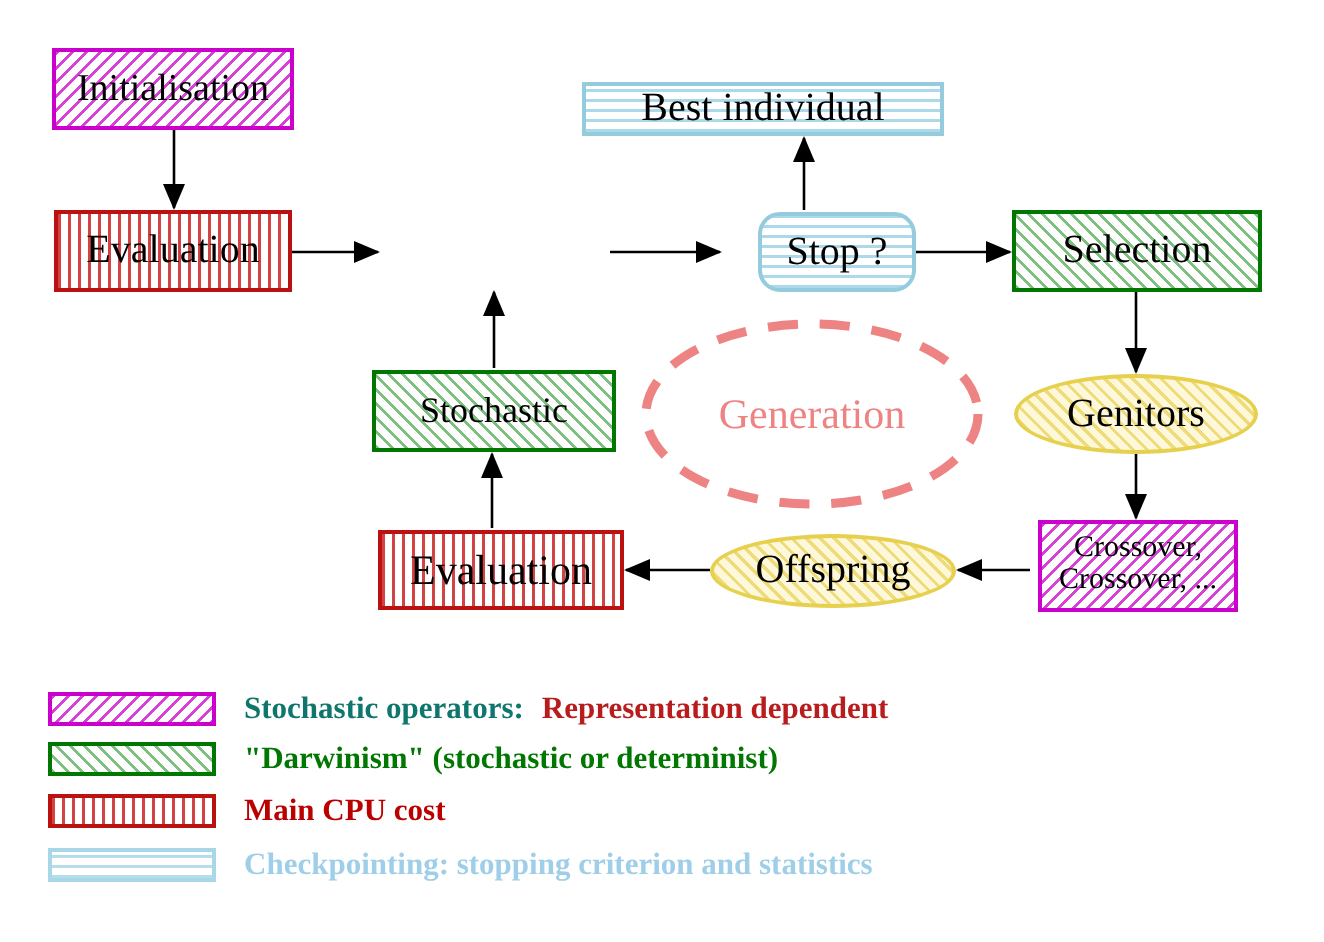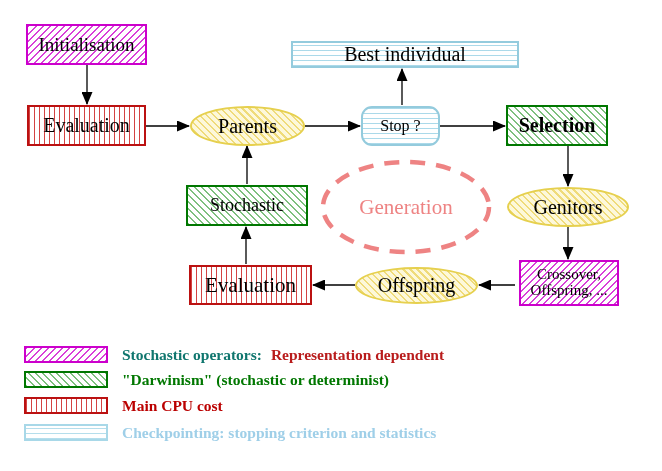--- a/index.html
+++ b/index.html
@@ -82,33 +82,32 @@
     <line x1="515" y1="285" x2="479" y2="285" stroke="#000" stroke-width="1.3" marker-end="url(#ah)"></line>
     <line x1="355" y1="285" x2="313" y2="285" stroke="#000" stroke-width="1.3" marker-end="url(#ah)"></line>
     <line x1="246" y1="264" x2="246" y2="227" stroke="#000" stroke-width="1.3" marker-end="url(#ah)"></line>
     <line x1="247" y1="184" x2="247" y2="146" stroke="#000" stroke-width="1.3" marker-end="url(#ah)"></line>
   </svg>
 
   <div class="node hatch-magenta" style="left:26px;top:24px;width:121px;height:41px;">Initialisation</div>
 
   <div class="node stripe-red" style="left:27px;top:105px;width:119px;height:41px;font-size:20px;">Evaluation</div>
 
-  <div class="node ellipse-yellow" style="left:190px;top:106px;width:115px;height:40px;font-size:20px;">Parents</div>
 
-  <div class="node stripe-cyan rounded" style="left:361px;top:106px;width:79px;height:40px;font-size:16px;">Stop ?</div>
+  <div class="node stripe-cyan rounded" style="left:379px;top:106px;width:79px;height:40px;font-size:20px;">Stop ?</div>
 
-  <div class="node stripe-cyan" style="left:291px;top:41px;width:228px;height:27px;font-size:20px;">Best individual</div>
+  <div class="node stripe-cyan" style="left:291px;top:41px;width:181px;height:27px;font-size:20px;">Best individual</div>
 
-  <div class="node hatch-green" style="left:506px;top:105px;width:102px;height:41px;font-size:20px;font-weight:bold;">Selection</div>
+  <div class="node hatch-green" style="left:506px;top:105px;width:125px;height:41px;font-size:20px;">Selection</div>
 
   <div class="node ellipse-yellow" style="left:507px;top:187px;width:122px;height:40px;font-size:20px;">Genitors</div>
 
   <div class="node hatch-magenta" style="left:519px;top:260px;width:100px;height:46px;flex-direction:column;">
     <div class="small-label">Crossover,</div>
-    <div class="small-label">Offspring, ...</div>
+    <div class="small-label">Crossover, ...</div>
   </div>
 
   <div class="node ellipse-yellow" style="left:355px;top:267px;width:123px;height:37px;font-size:20px;">Offspring</div>
 
   <div class="node stripe-red" style="left:189px;top:265px;width:123px;height:40px;font-size:21px;">Evaluation</div>
 
   <div class="node hatch-green" style="left:186px;top:185px;width:122px;height:41px;font-size:18px;">Stochastic</div>
 
   <div class="generation-label">Generation</div>
 

